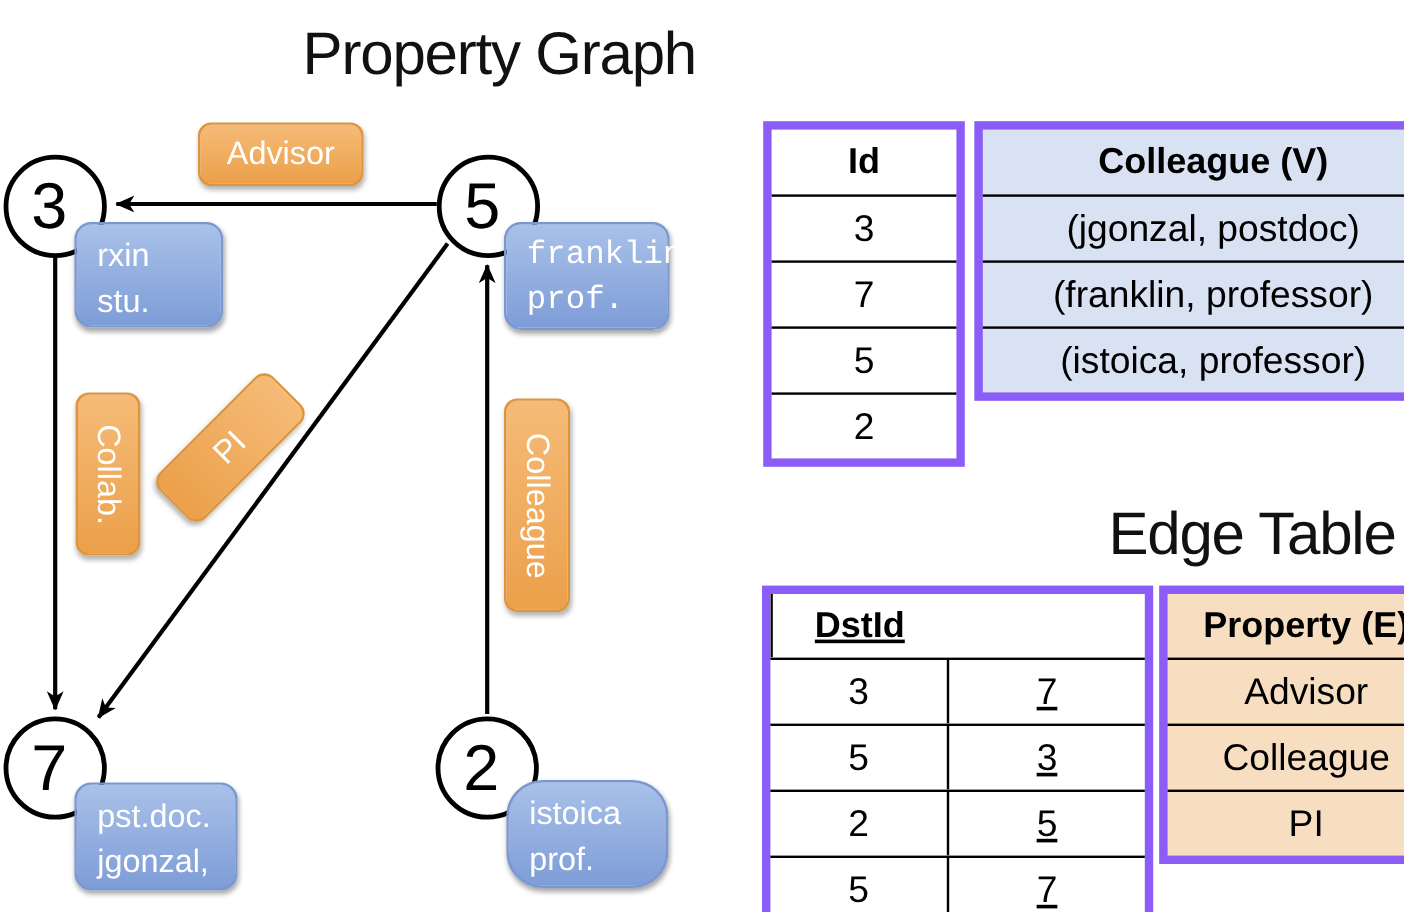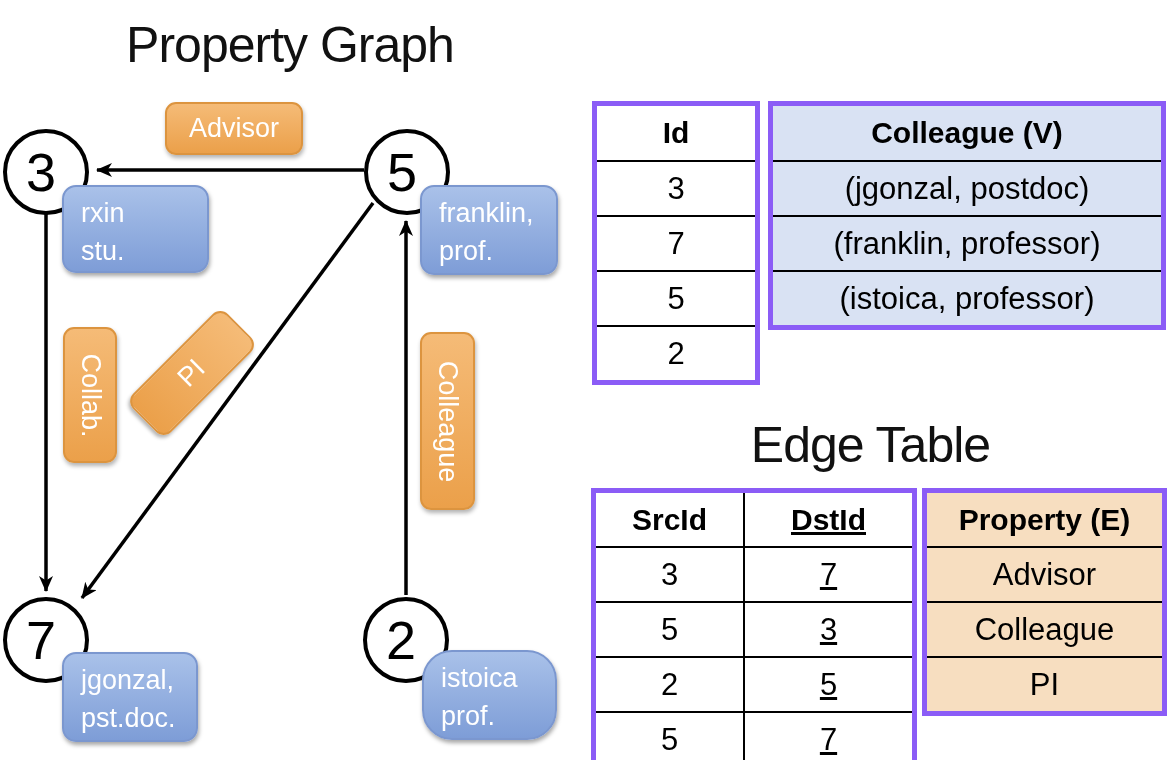--- a/index.html
+++ b/index.html
@@ -1,21 +1,21 @@
 <!DOCTYPE html>
 <html style="--orange_fill_top: #f5bb77; --orange_fill_bottom: #eba04a; --orange_border: #dc943f; --blue_fill_top: #a9c1e9; --blue_fill_bottom: #7e9dd7; --blue_border: #7b97cf; --vertex_cell: #d9e2f3; --edge_cell: #f7dec0; --line_color: #000000;"><head>
 <meta charset="utf-8">
 <style>
   html,body{margin:0;padding:0;background:#fff;}
   #canvas{
     position:relative;width:1170px;height:760px;background:#fff;overflow:hidden;
     font-family:"Liberation Sans",sans-serif;color:#000;
   }
   .title{
-    position:absolute;text-align:center;font-size:50px;font-weight:400;
+    position:absolute;text-align:right;font-size:50px;font-weight:400;
     letter-spacing:-1px;color:#111;white-space:nowrap;
   }
   
   .vertex-circle{
     position:absolute;width:86px;height:86px;box-sizing:border-box;
     border:4px solid #000;border-radius:50%;background:#fff;
     display:flex;align-items:center;justify-content:center;
     font-size:54px;padding-right:10px;z-index:1;
   }
   #edges{position:absolute;left:0;top:0;z-index:2;}
@@ -30,21 +30,21 @@
     position:absolute;box-sizing:border-box;z-index:4;
     background:linear-gradient(180deg,var(--orange_fill_top,#f5bb77) 0%,var(--orange_fill_bottom,#eba04a) 100%);
     border:2px solid var(--orange_border,#dc943f);border-radius:11px;
     color:#fff;font-size:27px;display:flex;align-items:center;justify-content:center;
     box-shadow:1px 3px 4px rgba(0,0,0,0.3);
   }
   .edge-label .vtext{transform:rotate(90deg);white-space:nowrap;}
   .edge-label .vtext-up{transform:rotate(-90deg);white-space:nowrap;}
   
   .tbox{
-    position:absolute;box-sizing:border-box;border:5px solid #8b5cf6;background:#fff;
+    position:absolute;box-sizing:border-box;border:7px solid #8b5cf6;background:#fff;margin-left:44px;
   }
   .trow{height:53px;line-height:53px;text-align:center;font-size:31px;border-top:2px solid #000;white-space:nowrap;overflow:hidden;}
   .trow:first-child{border-top:none;}
   .thead{font-weight:bold;font-size:30px;}
   .blue-cells{background:var(--vertex_cell,#d9e2f3);}
   .tan-cells{background:var(--edge_cell,#f7dec0);}
   .two-col .trow{display:grid;grid-template-columns:147px 1fr;}
   .two-col .trow span:last-child{border-left:2px solid #000;text-decoration:underline;}
 </style>
 </head>
@@ -73,31 +73,31 @@
       <marker id="arrow" markerUnits="userSpaceOnUse" markerWidth="20" markerHeight="16" refX="15" refY="7" orient="auto">
         <path d="M0,0 L16,7 L0,14 L4.5,7 Z" fill="#000"></path>
       </marker>
     </defs>
     <line x1="364" y1="170" x2="97" y2="170" stroke="#000" stroke-width="3.5" marker-end="url(#arrow)"></line>
     <line x1="46" y1="214" x2="46" y2="591" stroke="#000" stroke-width="3.5" marker-end="url(#arrow)"></line>
     <line x1="373" y1="203" x2="82" y2="598" stroke="#000" stroke-width="3.5" marker-end="url(#arrow)"></line>
     <line x1="406" y1="595" x2="406" y2="221" stroke="#000" stroke-width="3.5" marker-end="url(#arrow)"></line>
   </svg>
 
-  <div class="prop-box" style="left:62px;top:185px;width:147px;height:88px;">
+  <div class="prop-box" style="left:62px;top:185px;width:124px;height:88px;">
     <div>rxin</div>
     <div>stu.</div>
   </div>
-  <div class="prop-box" style="left:420px;top:185px;width:138px;height:90px;">
+  <div class="prop-box" style="left:420px;top:185px;width:138px;height:90px;font-family:Liberation Mono, monospace;">
     <div>franklin,</div>
     <div>prof.</div>
   </div>
   <div class="prop-box" style="left:62px;top:652px;width:136px;height:90px;">
+    <div>pst.doc.</div>
     <div>jgonzal,</div>
-    <div>pst.doc.</div>
   </div>
   <div class="prop-box" style="left:422px;top:650px;width:135px;height:90px;border-radius:30px;">
     <div>istoica</div>
     <div>prof.</div>
   </div>
 
   <div class="edge-label" style="left:165px;top:102px;width:138px;height:53px;">
     <span>Advisor</span>
   </div>
   <div class="edge-label" style="left:63px;top:327px;width:54px;height:136px;">
@@ -120,21 +120,20 @@
 
   <div class="tbox blue-cells" style="left:768px;top:101px;width:398px;">
     <div class="trow thead" style="height:54px;line-height:54px;">Colleague (V)</div>
     <div class="trow">(jgonzal, postdoc)</div>
     <div class="trow">(franklin, professor)</div>
     <div class="trow">(istoica, professor)</div>
   </div>
 
   <div class="tbox two-col" style="left:591px;top:488px;width:326px;">
     <div class="trow thead">
-      <span>SrcId</span>
         <span>DstId</span>
     </div>
     <div class="trow">
       <span>3</span>
         <span>7</span>
     </div>
     <div class="trow">
       <span>5</span>
         <span>3</span>
     </div>

